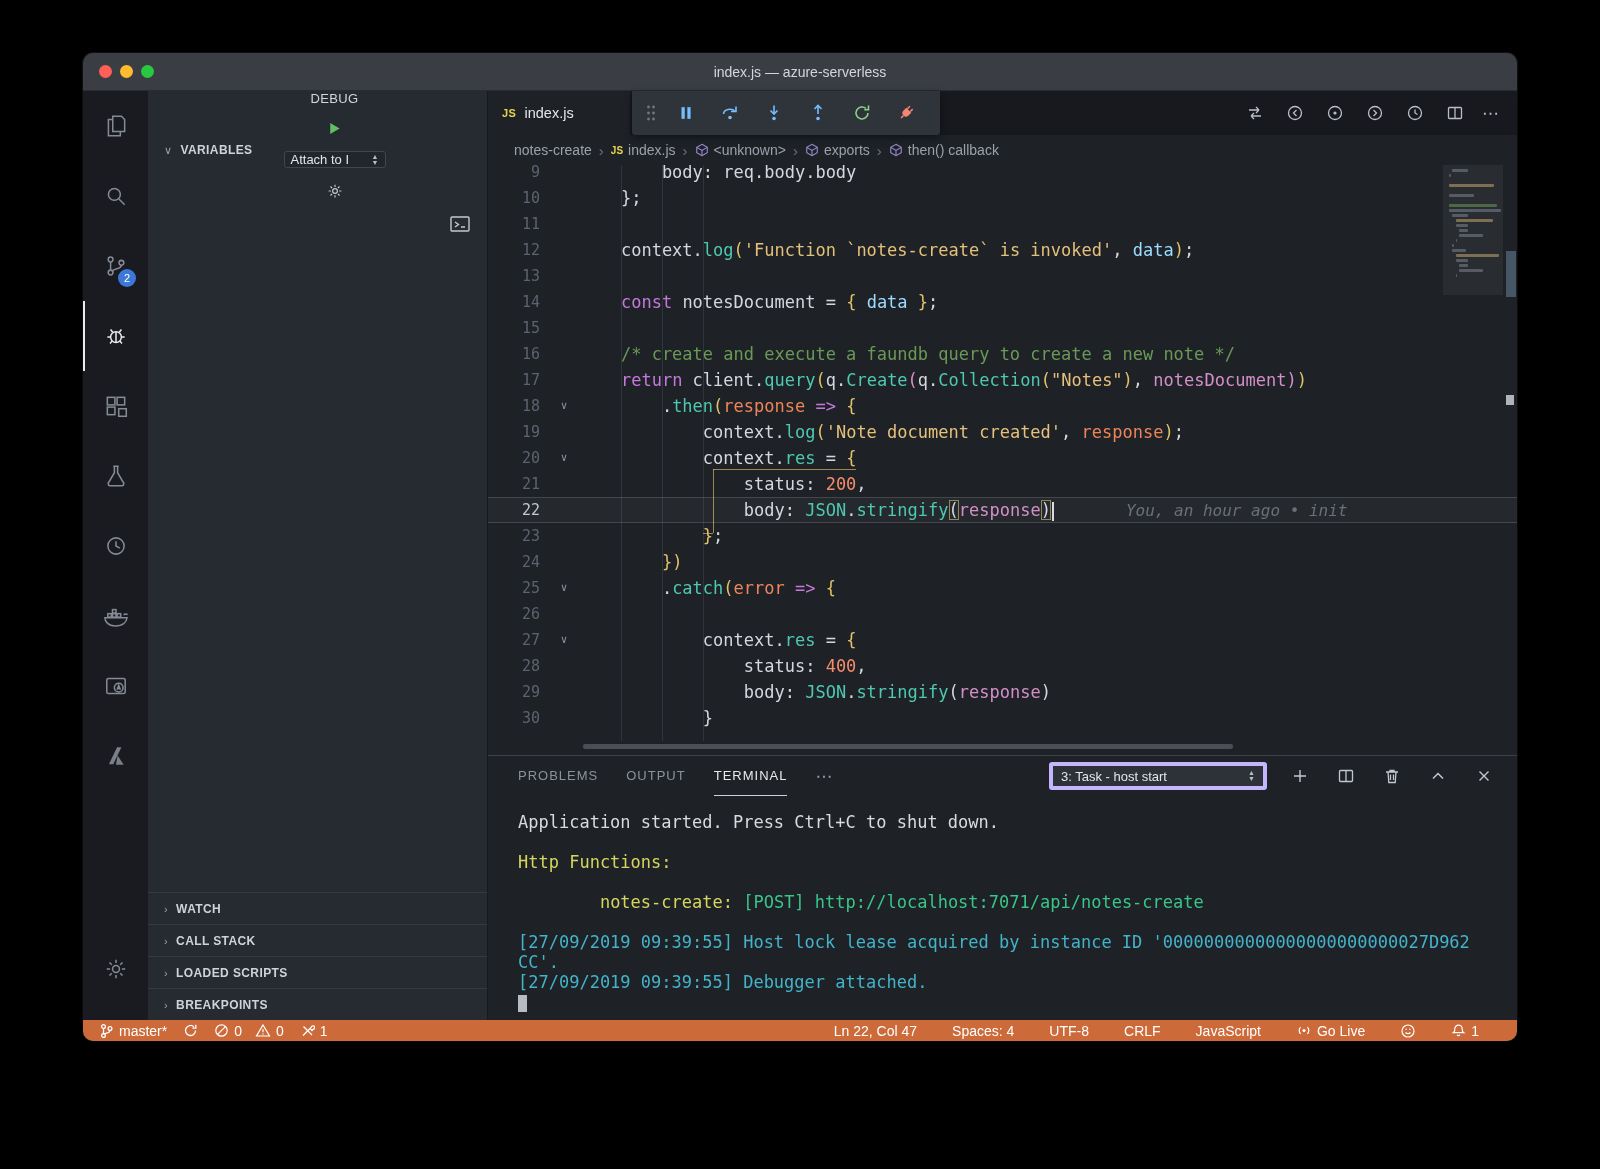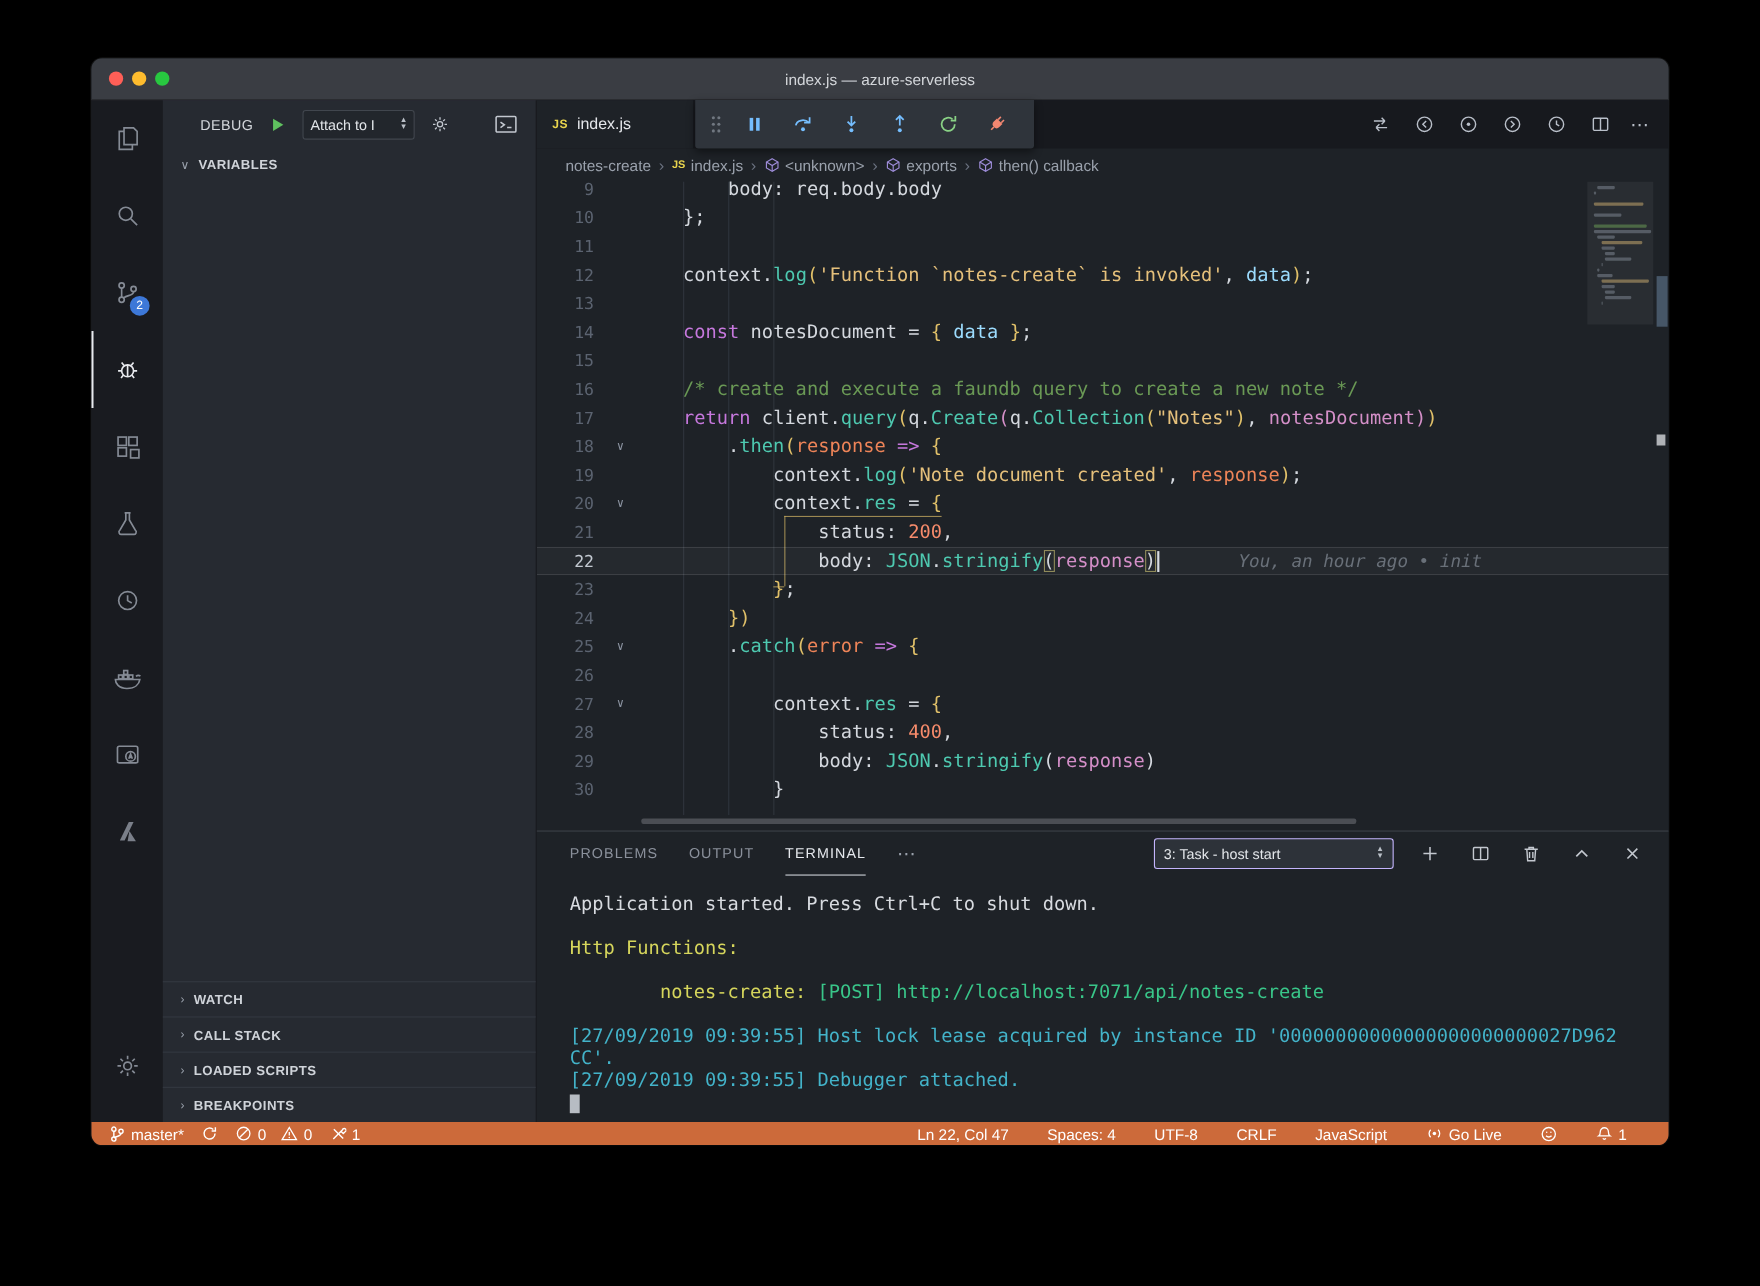--- a/index.html
+++ b/index.html
@@ -23,21 +23,21 @@
   .act-item { height:70px; display:flex; align-items:center; justify-content:center;
               color:#858b95; position:relative; cursor:pointer; }
   .act-item.active { color:#e8eaee; box-shadow:inset 2px 0 0 #e8eaee; }
   .act-badge { position:absolute; right:12px; bottom:14px; min-width:18px; height:18px;
                background:#3d78d8; color:#fff; border-radius:50%; font-size:11px;
                display:flex; align-items:center; justify-content:center; }
   .act-gear { margin-top:auto; margin-bottom:16px; }
   
   .sidebar { width:340px; background:#262a31; border-right:1px solid #17191d;
              display:flex; flex-direction:column; }
-  .debug-controls { height:44px; display:flex; align-items:center; gap:14px; padding-left:34px; }
+  .debug-controls { height:44px; display:flex; align-items:center; gap:14px; padding-left:34px;flex-direction:column; }
   .debug-label { color:#d3d6db; font-size:13px; letter-spacing:.4px; }
   .attach-select { width:102px; height:27px; background:#22262c; border:1px solid #41464e;
                    border-radius:3px; color:#e2e5e9; font-size:13px; display:flex;
                    align-items:center; justify-content:space-between; padding:0 6px; }
   .sel-arrows { display:flex; flex-direction:column; font-size:7px; line-height:6px; color:#b9bfc7; }
   .icon-btn { color:#c3c8d0; display:flex; align-items:center; justify-content:center; }
   .console-btn { margin-left:auto; margin-right:16px; }
   .section-header { height:30px; display:flex; align-items:center; gap:8px; padding-left:16px;
                     color:#cfd3d9; font-size:12px; font-weight:bold; letter-spacing:.4px; }
   .chev { color:#9aa1ac; font-size:11px; font-weight:normal; }
@@ -98,21 +98,21 @@
   .panel { height:265px; border-top:1px solid #3c4148; flex:0 0 auto;
            display:flex; flex-direction:column; }
   .panel-tabs { height:40px; display:flex; align-items:center; gap:28px;
                 padding-left:30px; position:relative; flex:0 0 auto; }
   .panel-tab { font-size:13px; letter-spacing:1px; color:#8b919c; height:100%;
                display:flex; align-items:center; border-bottom:1px solid transparent; }
   .panel-tab.active { color:#e6e9ee; border-bottom:1px solid #cdd1d8; }
   .panel-more { color:#9aa1ac; font-size:17px; }
   .panel-controls { position:absolute; right:20px; top:0; height:40px; display:flex;
                     align-items:center; gap:20px; color:#c3c8cf; }
-  .task-select { width:218px; height:28px; background:#2d3239; border:1px solid #c4b5fd;
+  .task-select { width:218px; height:28px; background:#2d3239; border:4px solid #c4b5fd;
                  border-radius:3px; display:flex; align-items:center; justify-content:space-between;
                  padding:0 8px; color:#e3e6ea; font-size:13px; }
   .terminal { flex:1; padding:16px 0 0 30px; font-family:"DejaVu Sans Mono", monospace;
               font-size:17px; }
   .term-line { height:20px; line-height:20px; white-space:pre; }
   .tc-w{color:#d8dbe0}.tc-y{color:#d6d65c}.tc-g{color:#39c689}.tc-c{color:#43b3c9}
   .term-cursor { display:inline-block; width:9px; height:17px; background:#b7bcc3;
                  transform:translateY(3px); }
   
   .statusbar { height:21px; background:#cc6a3a; flex:0 0 auto; display:flex; align-items:center;

